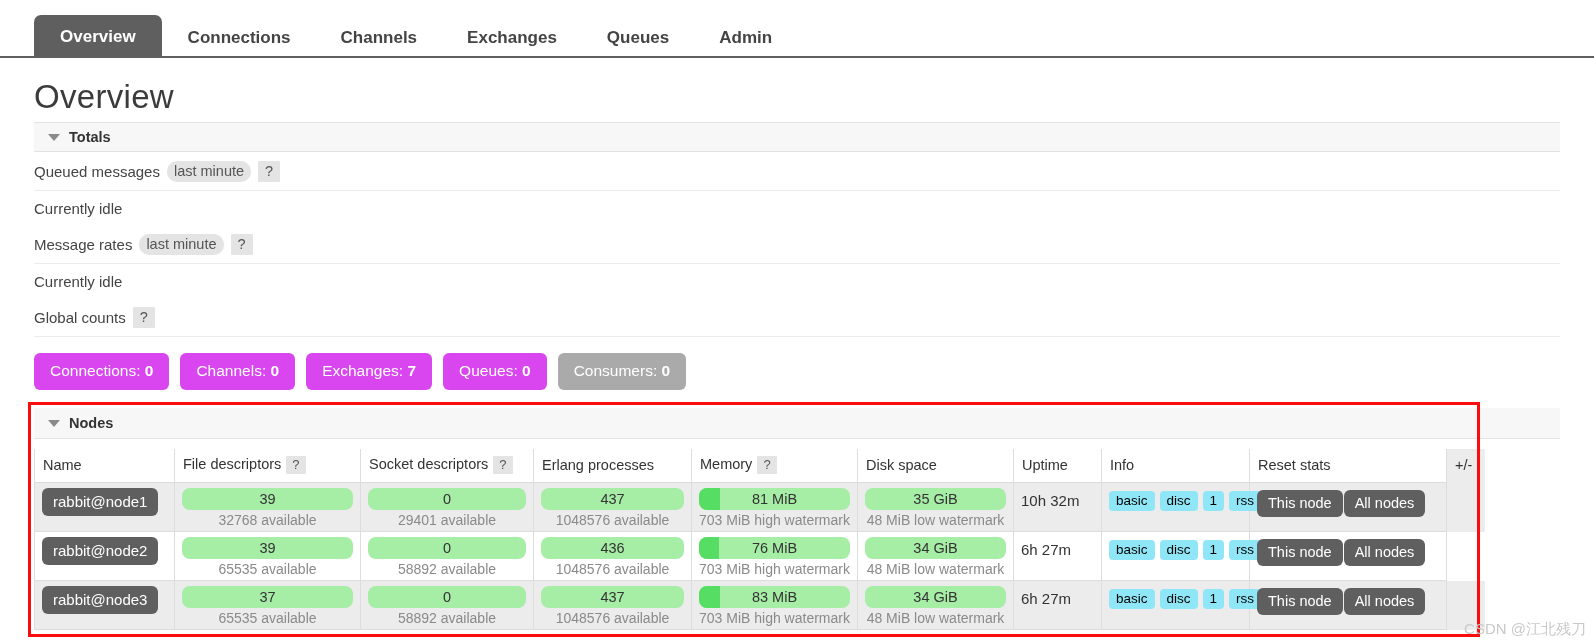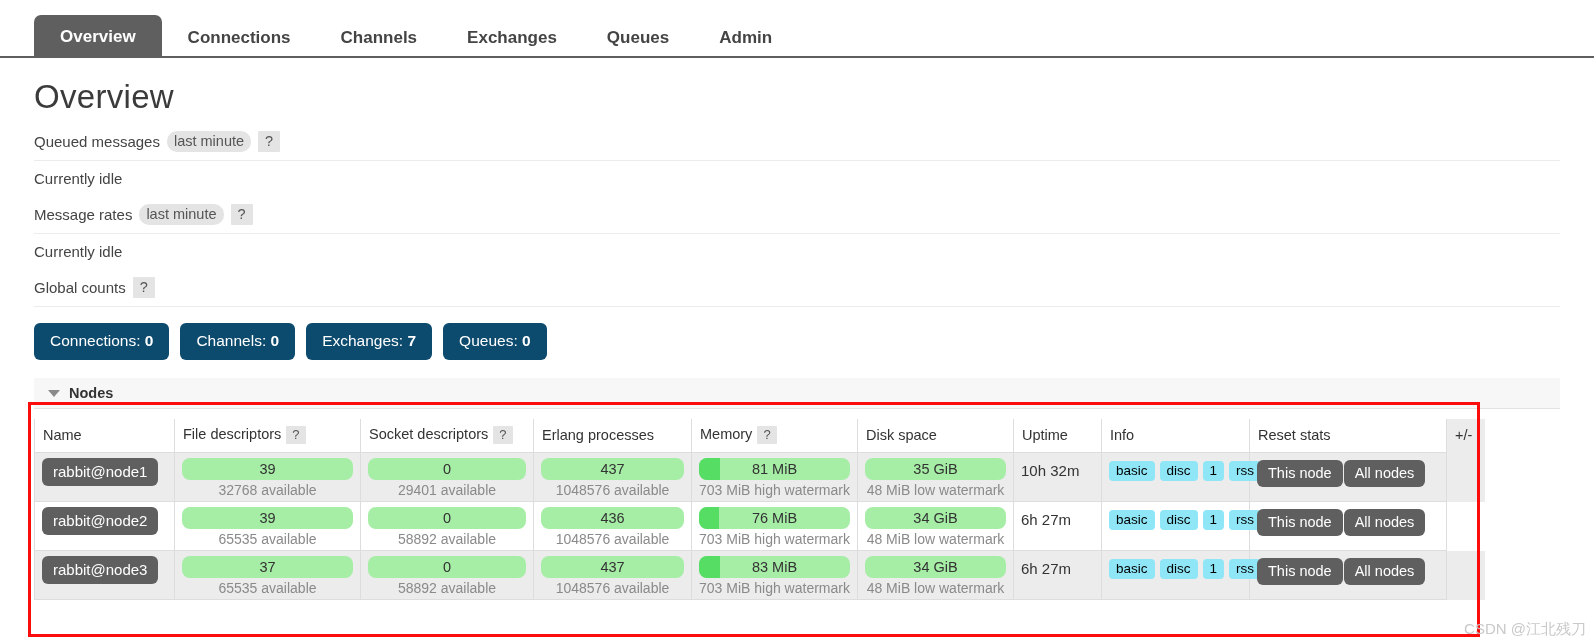--- a/index.html
+++ b/index.html
@@ -110,21 +110,21 @@
 
   .idle { font-size: 15px; color: #444; }
 
   
   .counts {
     display: flex;
     gap: 11px;
     padding: 16px 0 18px 0;
   }
   .count-btn {
-    background: #0c4a6e;
+    background: #d946ef;
     color: #ffffff;
     font-size: 15.5px;
     padding: 9px 16px 10px 16px;
     border-radius: 6px;
     cursor: pointer;
     white-space: nowrap;
   }
   .count-btn.disabled { background: #aaaaaa; cursor: default; }
   .count-btn b { font-weight: bold; }
 
@@ -308,20 +308,24 @@
     <div class="tab"><span>Channels</span></div>
     <div class="tab"><span>Exchanges</span></div>
     <div class="tab"><span>Queues</span></div>
     <div class="tab"><span>Admin</span></div>
   </div>
 
   <div class="body">
 
     <h1 class="page-title">Overview</h1>
 
+    <div class="section-head">
+      <span class="tri"></span>
+      <span>Totals</span>
+    </div>
 
     <div class="stat-line">
       <span>Queued messages</span>
       <span class="chip-gray">last minute</span>
       <span class="chip-help">?</span>
     </div>
     <div class="stat-line noborder">
       <span class="idle">Currently idle</span>
     </div>
 
@@ -349,20 +353,24 @@
         <b>0</b>
       </div>
       <div class="count-btn">
         <span>Exchanges:</span>
         <b>7</b>
       </div>
       <div class="count-btn">
         <span>Queues:</span>
         <b>0</b>
       </div>
+      <div class="count-btn disabled">
+        <span>Consumers:</span>
+        <b>0</b>
+      </div>
     </div>
   </div>
 
   <div class="nodes-wrap">
     <div class="nodes-head">
       <span class="tri"></span>
       <span>Nodes</span>
     </div>
 
     <table class="nodes">

